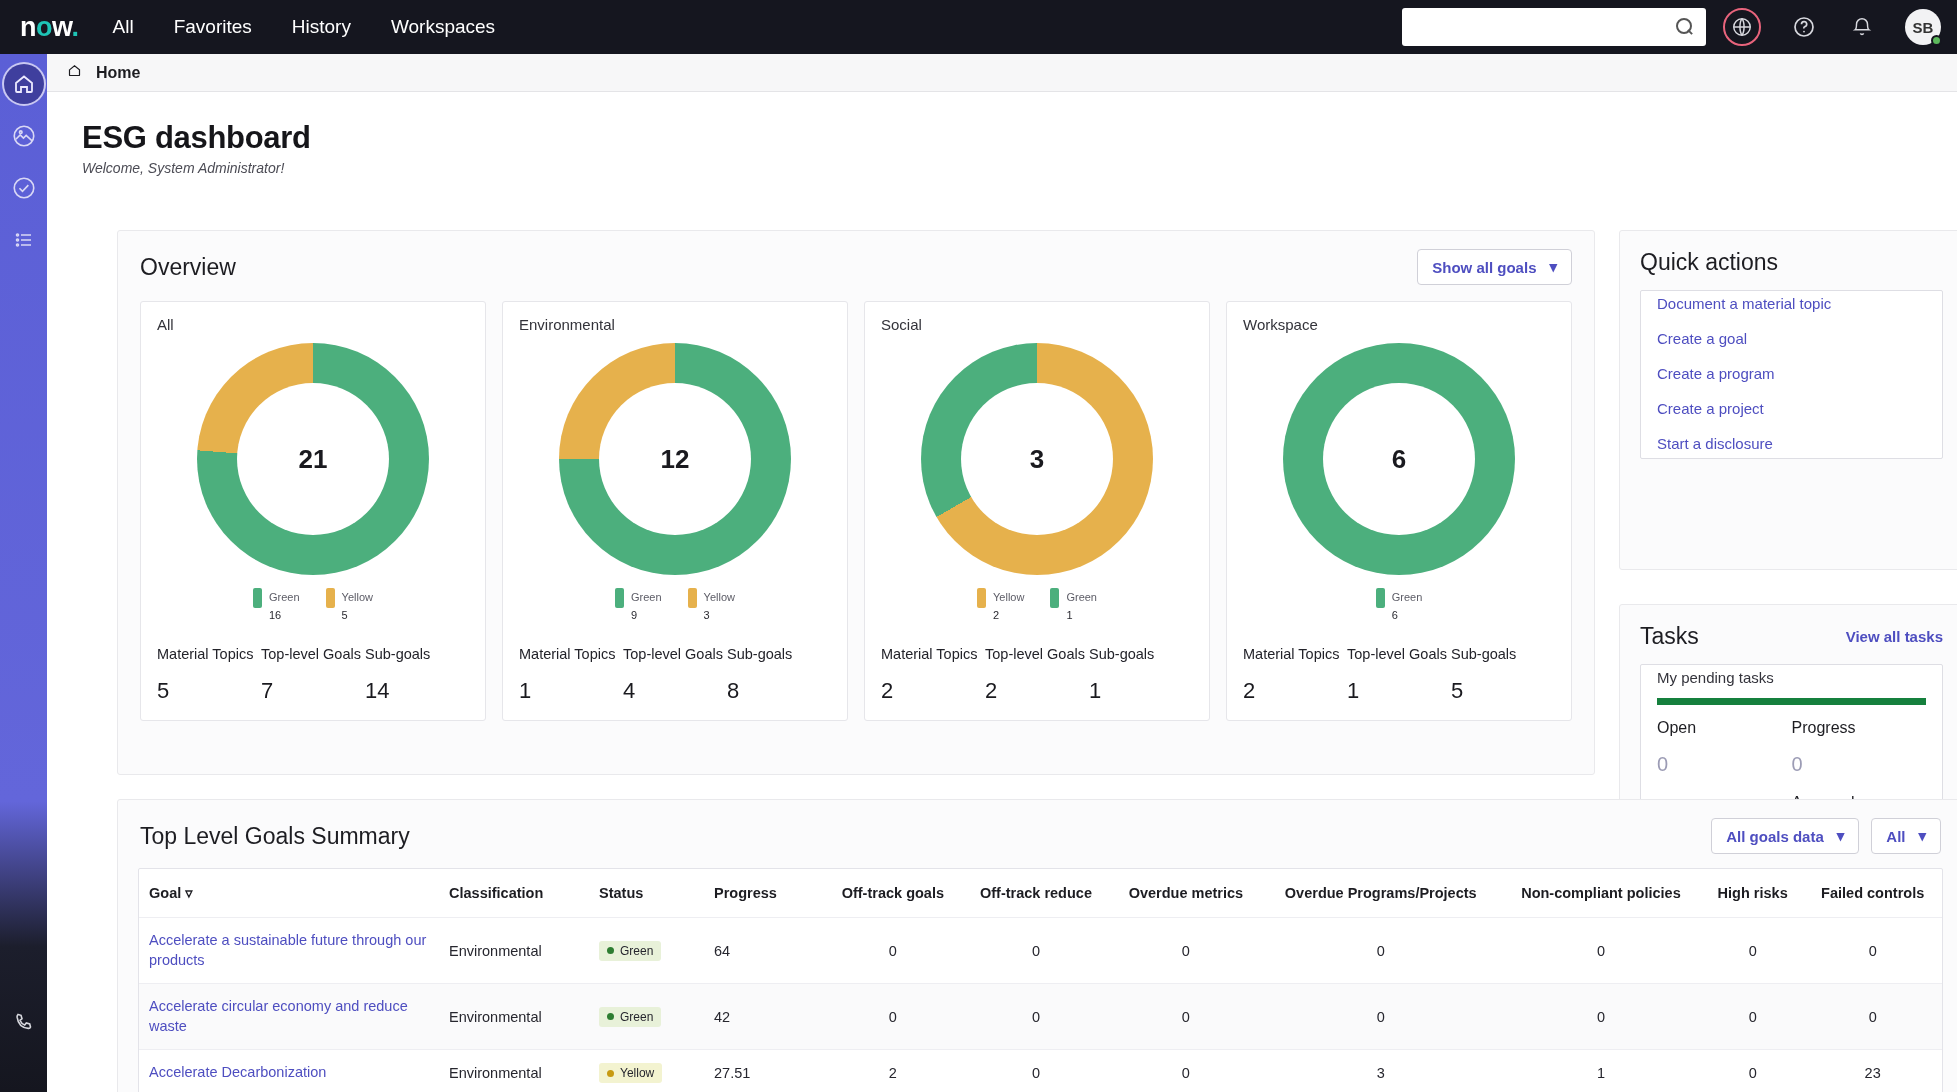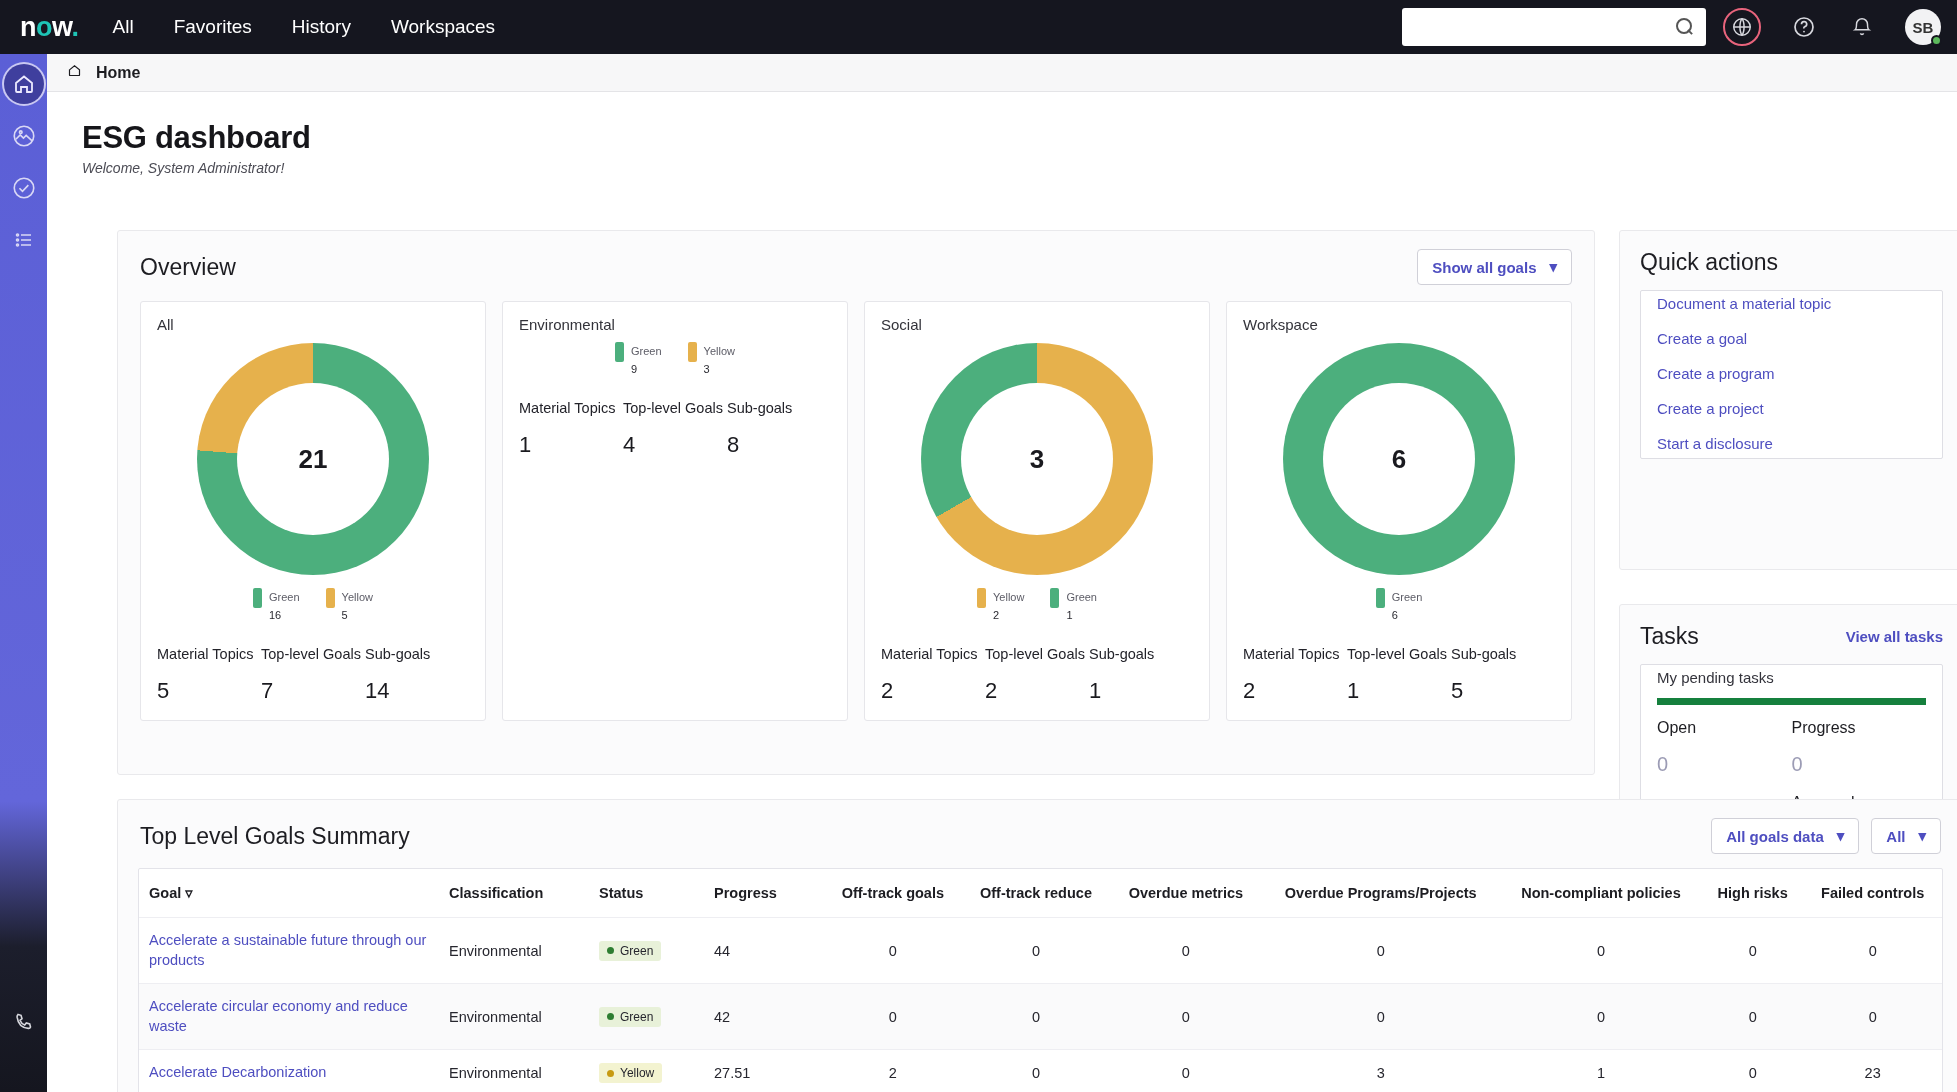--- a/index.html
+++ b/index.html
@@ -300,20 +300,25 @@
               <div class="metric-value">7</div>
             </div>
             <div class="metric">
               <div class="metric-label">Sub-goals</div>
               <div class="metric-value">14</div>
             </div>
           </div>
         </div>
         <div class="card">
           <div class="card-title">Environmental</div>
+          <div class="donut-wrap">
+            <div class="donut" style="background:conic-gradient(from 0deg, #4caf7d 0.00deg 270.00deg, #e6b14c 270.00deg 360.00deg)">
+              <div class="hole">12</div>
+            </div>
+          </div>
           <div class="legend">
             <div class="lg-item">
               <span class="lg-swatch" style="background:#4caf7d"></span>
               <span class="lg-text"><span class="lg-name">Green</span><br><span class="lg-val">9</span></span>
             </div>
             <div class="lg-item">
               <span class="lg-swatch" style="background:#e6b14c"></span>
               <span class="lg-text"><span class="lg-name">Yellow</span><br><span class="lg-val">3</span></span>
             </div>
           </div>
@@ -461,21 +466,21 @@
             </tr>
           </thead>
         <tbody id="tbody">
             <tr>
               <td class="col-goal"><a class="goal-link">Accelerate a sustainable future through our products</a></td>
               <td class="col-cls">Environmental</td>
               <td class="col-st"><span class="pill green">
                   <span class="dot"></span>
                   <span>Green</span>
                 </span></td>
-              <td class="col-pr">44</td>
+              <td class="col-pr">64</td>
               <td class="num">0</td>
               <td class="num">0</td>
               <td class="num">0</td>
               <td class="num">0</td>
               <td class="num">0</td>
               <td class="num">0</td>
               <td class="num">0</td>
             </tr>
             <tr>
               <td class="col-goal"><a class="goal-link">Accelerate circular economy and reduce waste</a></td>

